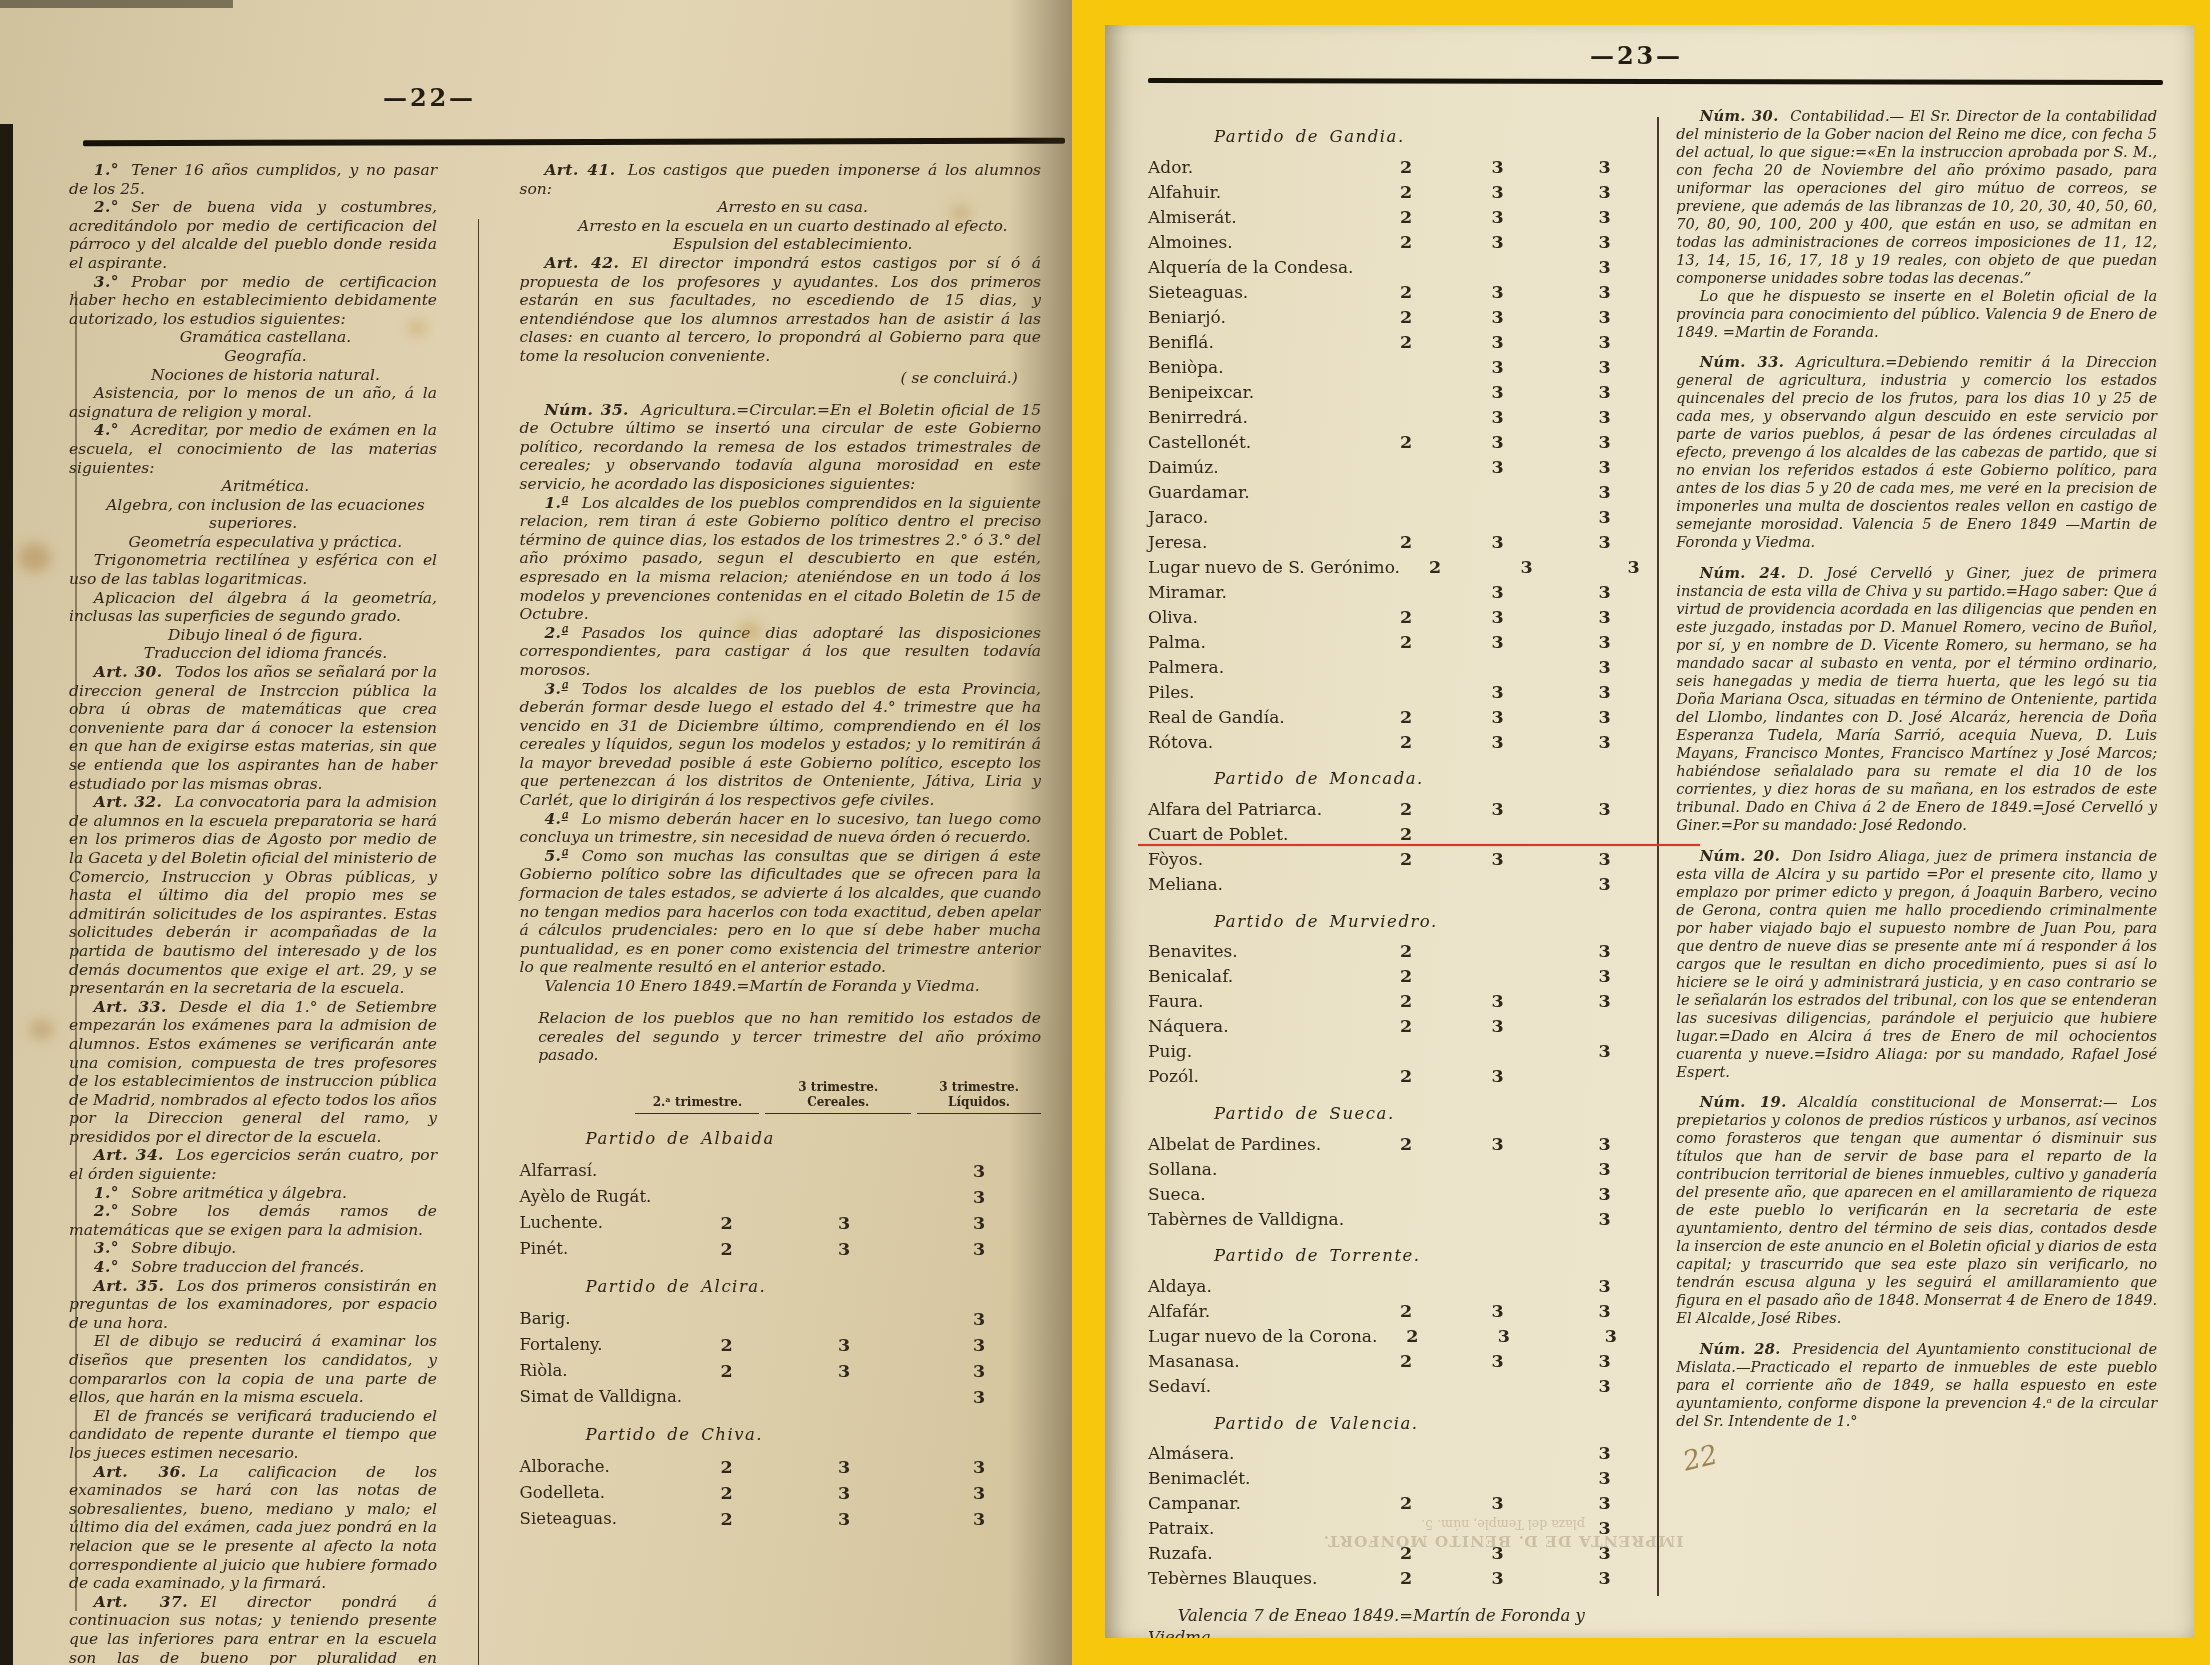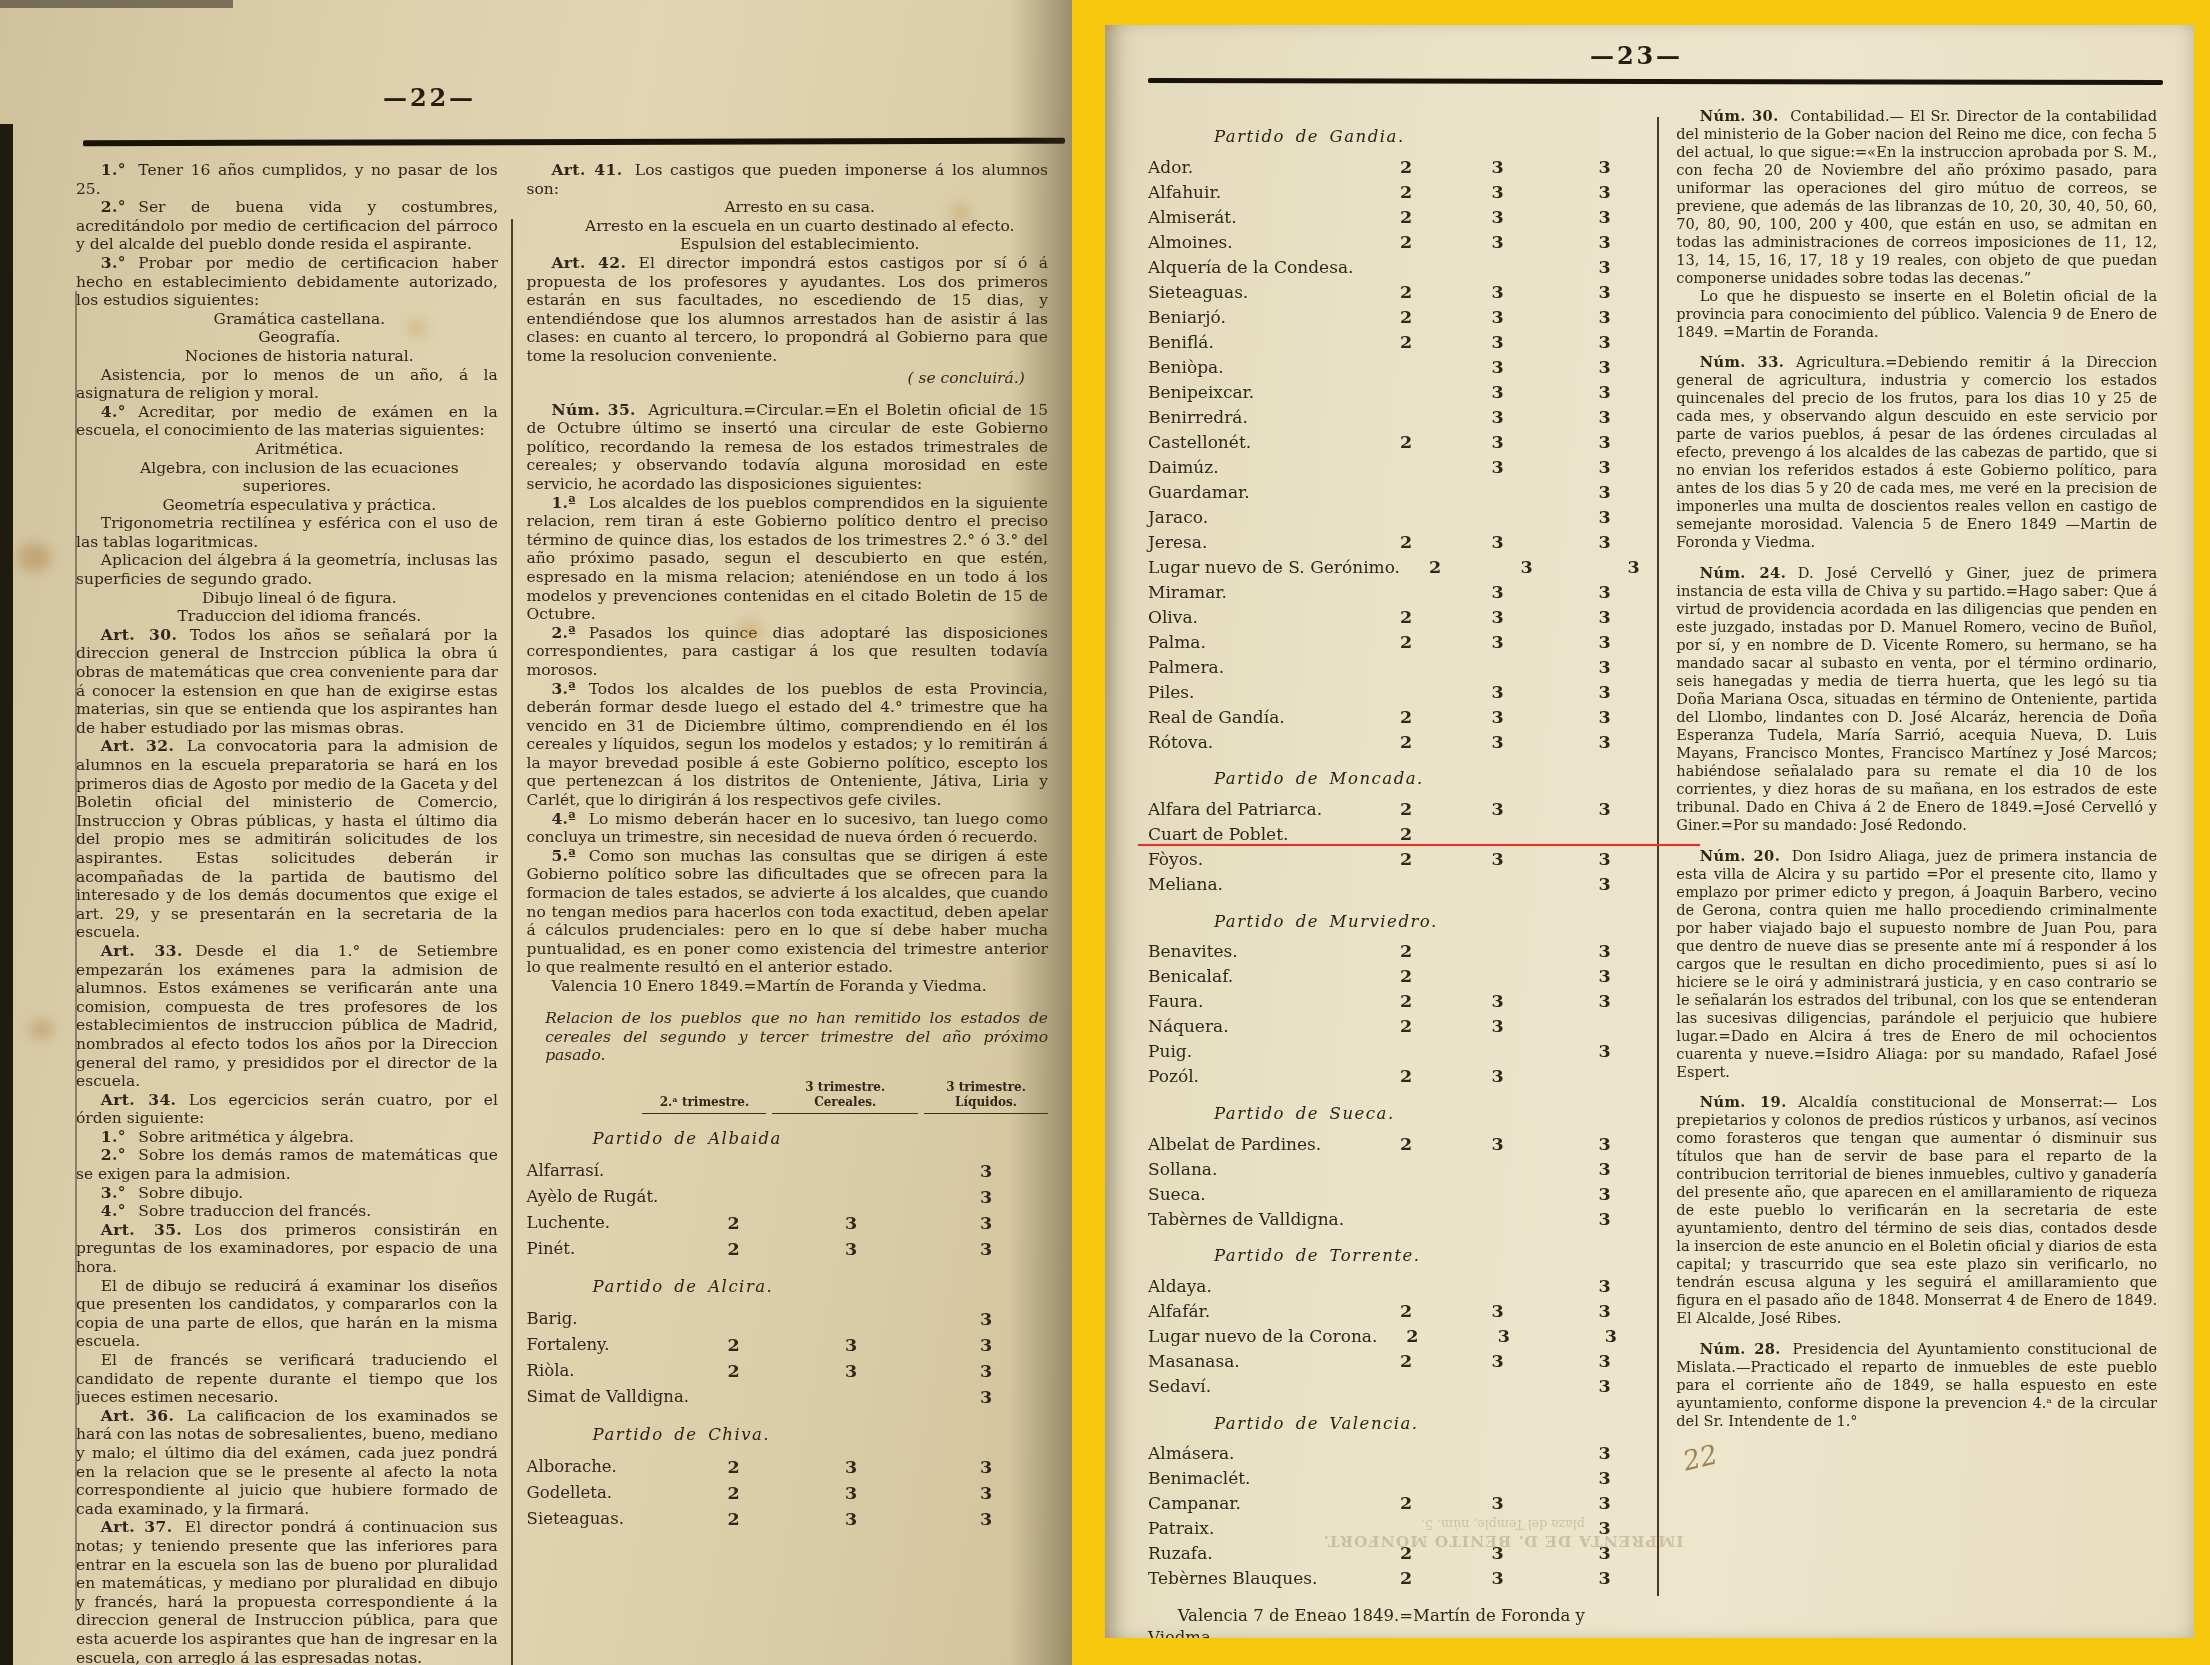--- a/index.html
+++ b/index.html
@@ -18,21 +18,21 @@
   .edge-strip-top{position:absolute;left:0;top:0;width:233px;height:7.8px;background:#2a241688;}
   .gutter-shadow{
     position:absolute;left:1009px;top:0;width:63px;height:1665px;
     background:linear-gradient(to right,rgba(70,56,30,0),rgba(70,56,30,.42));
   }
   .pageno{position:absolute;font-size:24px;font-weight:bold;letter-spacing:2.9px;color:#241e12;}
   .pageno-left{top:83px;left:383px;}
   .rule-thick{position:absolute;background:#17120a;border-radius:1.9px;}
   .lrule{top:139px;left:83px;width:982px;height:5.8px;transform:rotate(-0.15deg);}
   .lmargin-rule{position:absolute;left:75px;top:291px;width:1.9px;height:1320px;background:rgba(45,35,18,.45);}
-  .lcols{position:absolute;top:161px;left:76px;width:972px;height:1504px;display:flex;overflow:hidden;}
+  .lcols{position:absolute;top:161px;left:69px;width:972px;height:1504px;display:flex;overflow:hidden;gap:27px;}
   .lcol1{width:477px;}
   .lcol2{flex:1;padding-left:1.9px;}
   .vdiv-left{width:1.9px;background:#4a3d2a;margin:58px 11.6px 0 13.6px;}
   .lcols .blk{font-size:15.5px;line-height:18.6px;}
 
   
   .hl-frame{position:absolute;left:1072px;top:0;width:1138px;height:1665px;}
   .page-right{
     position:absolute;left:33px;top:25px;width:1089px;height:1613px;
     background:linear-gradient(95deg,#e3dabc 0%,#ebe3c8 30%,#ede5cc 60%,#e7dec1 100%);
@@ -41,21 +41,21 @@
   }
   .pageno-right{top:15.5px;left:485px;}
   .rrule{top:54px;left:43px;width:1015px;height:4.9px;transform:rotate(0.1deg);}
   .rcols{position:absolute;top:76px;left:43px;width:1013px;height:1520px;display:flex;}
   .rcol1{width:507px;padding-top:11.6px;}
   .vdiv-right{width:1.9px;background:#473a28;margin:15.5px 0 25px 1.9px;}
   .rcol2{flex:1;padding:5.8px 3.9px 0 17.5px;}
   .rcol2 .blk{font-size:14.6px;line-height:18px;}
 
   
-  .blk{margin:0;text-align:justify;}
+  .blk{margin:0;text-align:justify;font-style:italic;}
   .blk.p{text-indent:1.6em;}
   .blk.line{text-indent:1.6em;text-align:center;}
   .blk.right{text-align:right;font-style:italic;padding-right:1.5em;text-indent:0;margin:3.9px 0 9.7px;}
   .blk.italic{font-style:italic;text-indent:0;padding-left:1.2em;margin-top:13.6px;}
   .blk.gap{margin-top:12.6px;}
   .lead{font-weight:bold;margin-right:.8em;letter-spacing:0.4px;}
 
   
   .partido{font-style:italic;font-size:16.5px;letter-spacing:1.5px;word-spacing:3.9px;
            margin:15.5px 0 9.7px 4.0em;color:#2c2315;}

